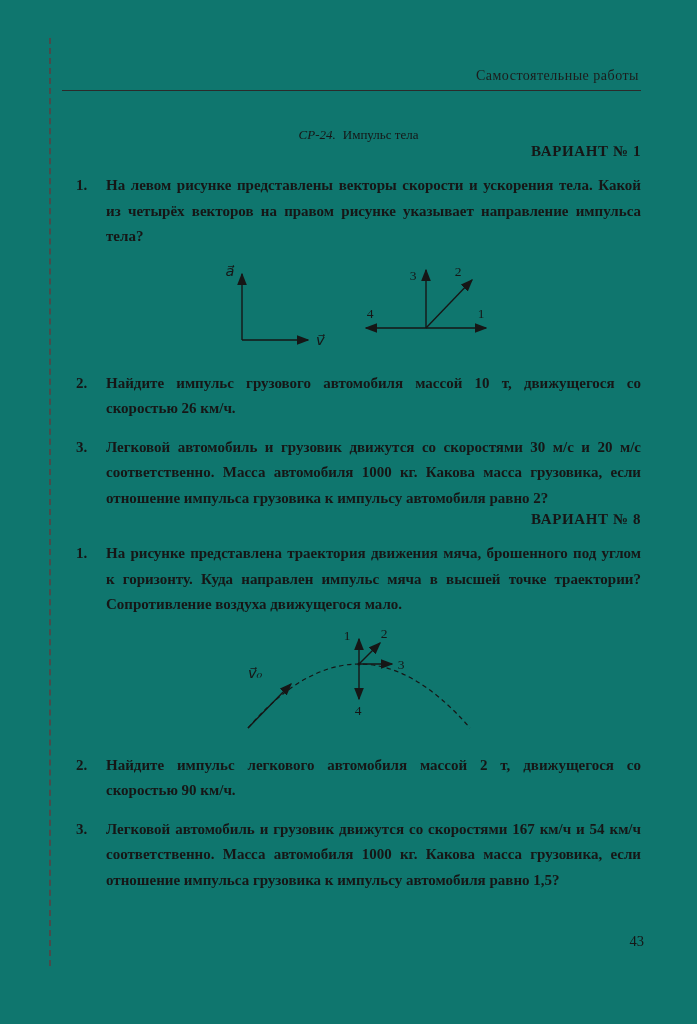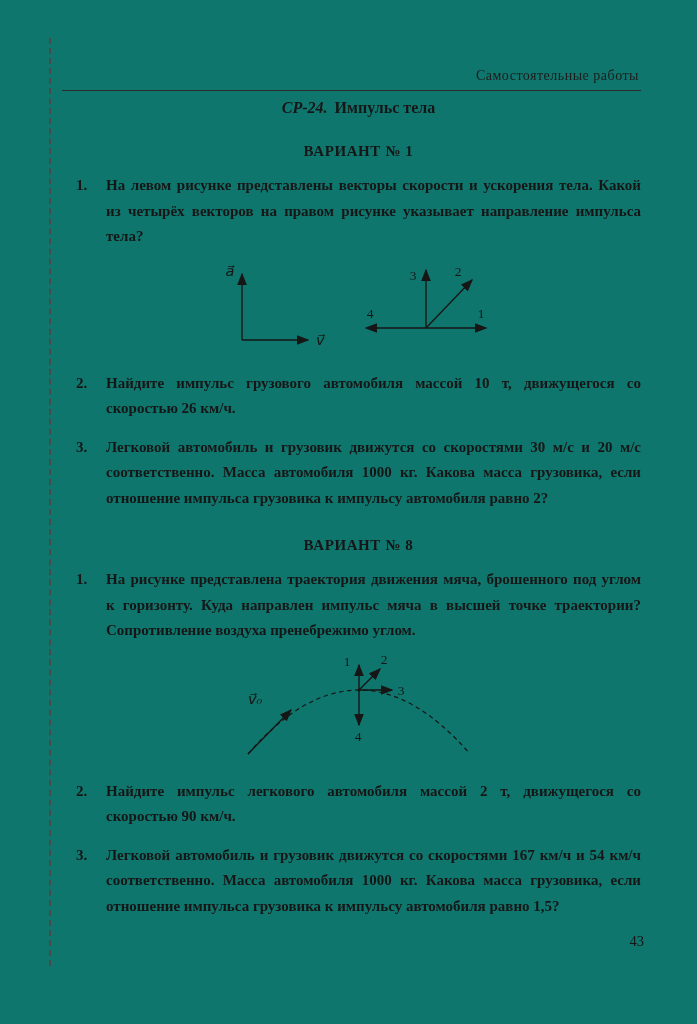--- a/index.html
+++ b/index.html
@@ -42,32 +42,31 @@
   }
 
   .header-rule {
     border: none;
     border-top: 1.5px solid #2b2b2b;
     margin: 6px 0 0 -14px;
   }
 
   .doc-title {
     text-align: center;
-    margin-top: 8px;
-    font-size: 16px;
-    font-weight: bold;
+    margin-top: 36px;
+    font-size: 13px;
+    font-weight: normal;
   }
   .doc-title .code { font-style: italic; margin-right: 7px; }
 
   .variant-heading {
-    text-align: center;
+    text-align: right;
     font-weight: bold;
     font-size: 15px;
     letter-spacing: 0.6px;
-    margin-top: 26px;
   }
 
   .problem {
     display: flex;
     margin-top: 13px;
     font-weight: bold;
     font-size: 15px;
     line-height: 25.5px;
   }
   .problem-num { width: 30px; flex: none; }
@@ -156,21 +155,21 @@
 
     <div class="problem">
       <div class="problem-num">3.</div>
       <div class="problem-text">Легковой автомобиль и грузовик движутся со скоростями 30 м/с и 20 м/с соответственно. Масса автомобиля 1000 кг. Какова масса грузовика, если отношение импульса грузовика к импульсу автомобиля равно 2?</div>
     </div>
 
     <div class="variant-heading">ВАРИАНТ № 8</div>
 
     <div class="problem">
       <div class="problem-num">1.</div>
-      <div class="problem-text">На рисунке представлена траектория движения мяча, брошенного под углом к горизонту. Куда направлен импульс мяча в высшей точке траектории? Сопротивление воздуха пренебрежимо углом.</div>
+      <div class="problem-text">На рисунке представлена траектория движения мяча, брошенного под углом к горизонту. Куда направлен импульс мяча в высшей точке траектории? Сопротивление воздуха движущегося мало.</div>
     </div>
 
     <div class="figure">
       <svg width="250" height="110" viewBox="0 0 250 110">
         <defs>
           <marker id="ah2" markerWidth="9" markerHeight="7" refX="8" refY="3.5" orient="auto">
             <path d="M0,0 L9,3.5 L0,7 Z" fill="#161616"></path>
           </marker>
         </defs>
 

